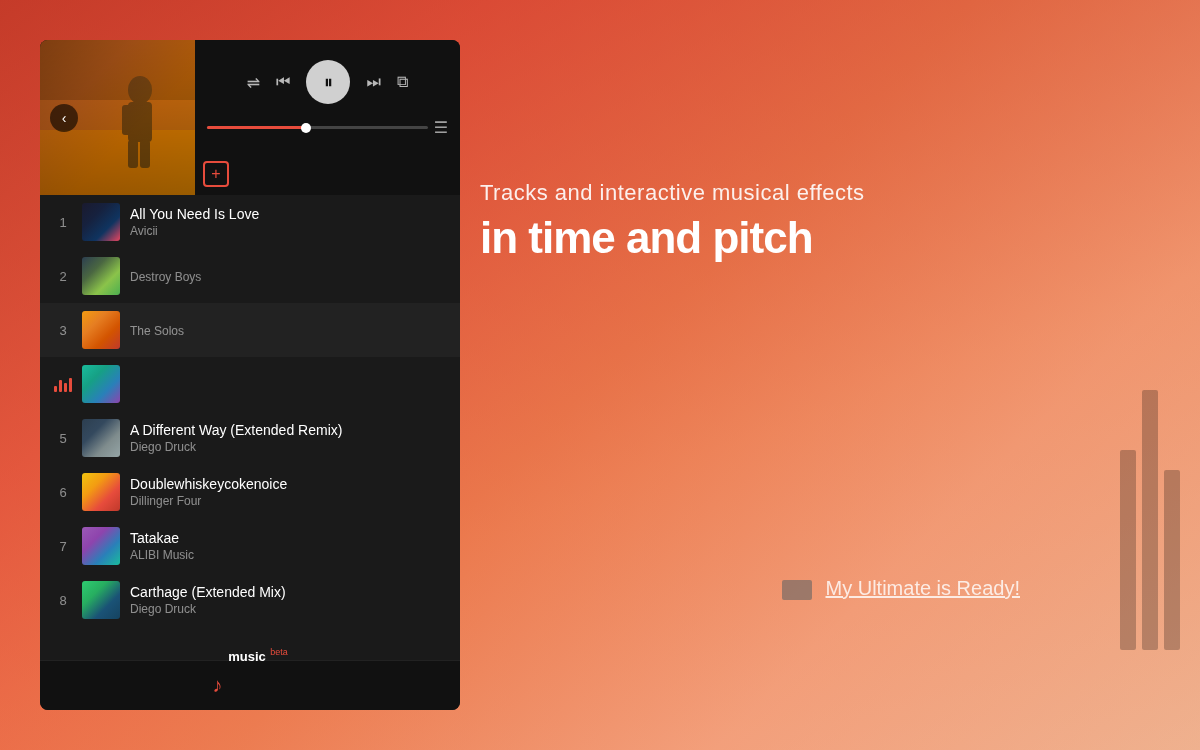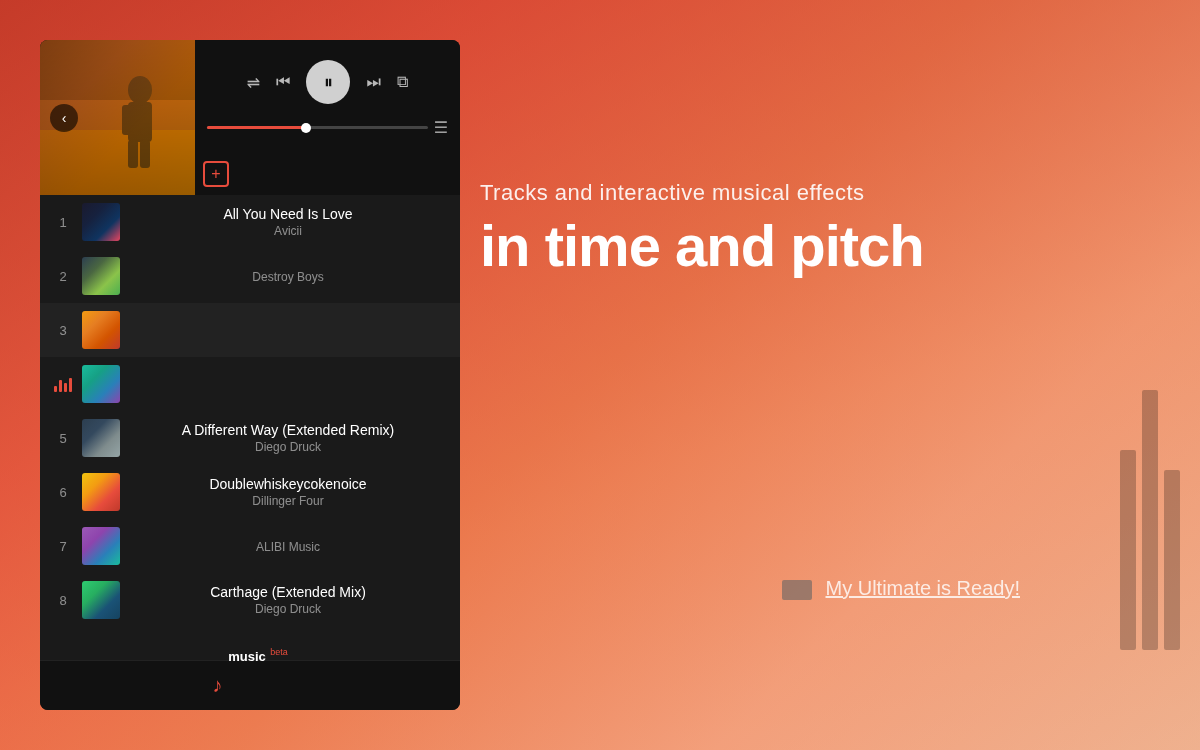--- a/index.html
+++ b/index.html
@@ -39,21 +39,21 @@
 
     .tagline-small {
       font-size: 22px;
       font-weight: 400;
       color: rgba(255,255,255,0.9);
       margin-bottom: 8px;
       letter-spacing: 0.5px;
     }
 
     .tagline-large {
-      font-size: 58px;
+      font-size: 44px;
       font-weight: 900;
       color: white;
       line-height: 1.1;
       margin-bottom: 4px;
       letter-spacing: -1px;
     }
 
     .tagline-sub {
       font-size: 26px;
       font-weight: 400;
@@ -282,21 +282,20 @@
       width: 38px;
       height: 38px;
       border-radius: 3px;
       flex-shrink: 0;
       overflow: hidden;
     }
 
     .track-info {
       flex: 1;
       min-width: 0;
-      text-align: center;
     }
 
     .track-title {
       color: white;
       font-size: 14px;
       font-weight: 500;
       white-space: nowrap;
       overflow: hidden;
       text-overflow: ellipsis;
     }
@@ -461,20 +460,21 @@
       <div class="track-thumb thumb-2"></div>
       <div class="track-info">
         <div class="track-artist">Destroy Boys</div>
       </div>
     </div>
 
     <div class="track-item active">
       <div class="track-num">3</div>
       <div class="track-thumb thumb-3"></div>
       <div class="track-info">
+        <div class="track-artist">The Solos</div>
       </div>
     </div>
 
     <div class="track-item">
       <div class="track-num bars">
         <div class="bar" style="height:6px;"></div>
         <div class="bar" style="height:12px;"></div>
         <div class="bar" style="height:9px;"></div>
         <div class="bar" style="height:14px;"></div>
       </div>
@@ -496,20 +496,21 @@
       <div class="track-info">
         <div class="track-title">Doublewhiskeycokenoice</div>
         <div class="track-artist">Dillinger Four</div>
       </div>
     </div>
 
     <div class="track-item">
       <div class="track-num">7</div>
       <div class="track-thumb thumb-7"></div>
       <div class="track-info">
+        <div class="track-title">Tatakae</div>
         <div class="track-artist">ALIBI Music</div>
       </div>
     </div>
 
     <div class="track-item">
       <div class="track-num">8</div>
       <div class="track-thumb thumb-8"></div>
       <div class="track-info">
         <div class="track-title">Carthage (Extended Mix)</div>
         <div class="track-artist">Diego Druck</div>

